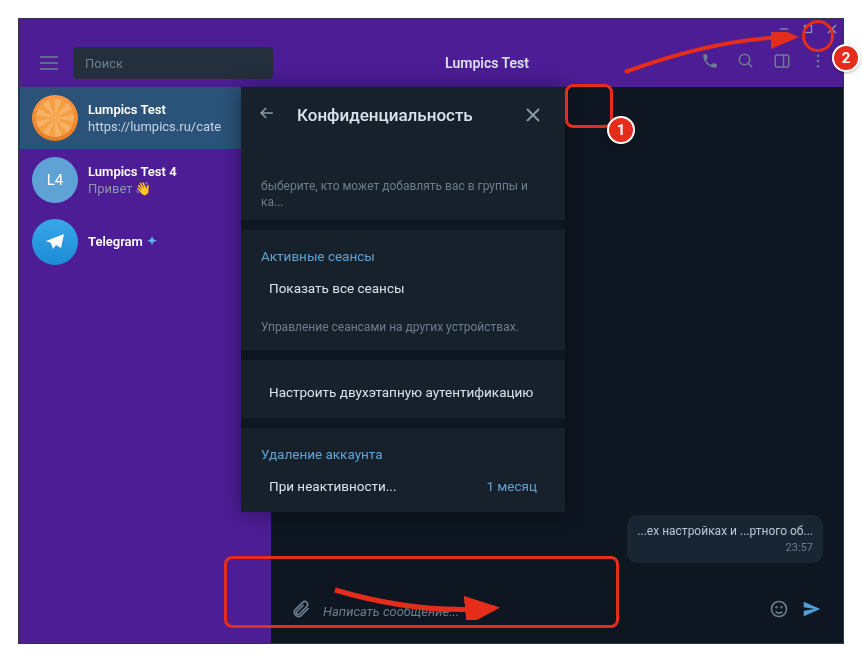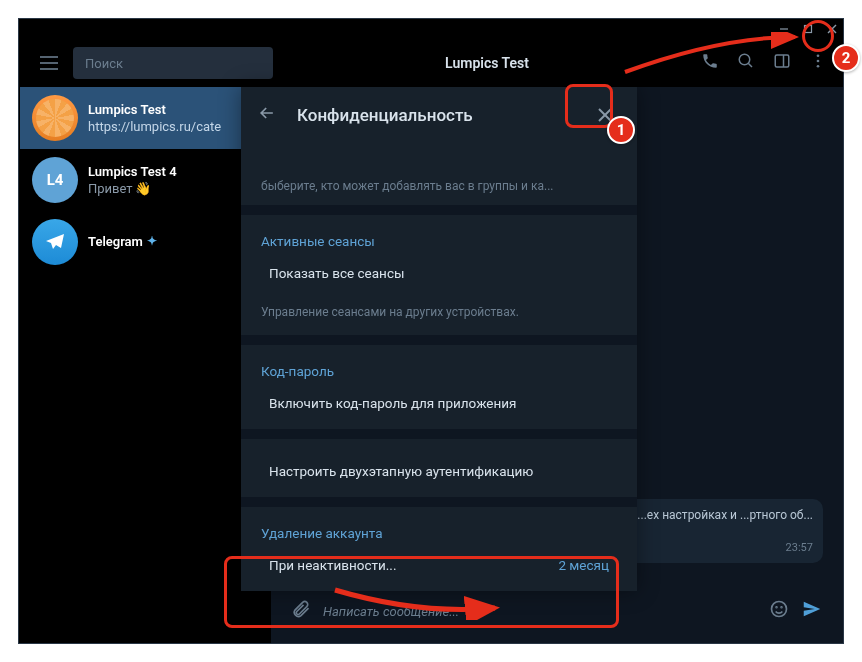--- a/index.html
+++ b/index.html
@@ -1,58 +1,58 @@
 <!DOCTYPE html>
 <html><head>
   <meta charset="utf-8">
   <style>
     * { box-sizing: border-box; margin: 0; padding: 0; font-family: -apple-system, BlinkMacSystemFont, "Segoe UI", Roboto, sans-serif; }
     body { background: #fff; width: 862px; height: 662px; overflow: hidden; position: relative; }
-    .outer-frame { position: absolute; left: 18px; top: 18px; width: 826px; height: 626px; background: #000000; border: 1px solid #2a3746; }
+    .outer-frame { position: absolute; left: 18px; top: 18px; width: 826px; height: 626px; background: #4c1d95; border: 1px solid #2a3746; }
     
     
     .titlebar { height: 20px; display: flex; justify-content: flex-end; align-items: center; padding-right: 2px; gap: 6px; }
     .tb-btn { width: 18px; height: 18px; display: flex; align-items: center; justify-content: center; color: #8a99a8; cursor: pointer; }
     .tb-btn svg { width: 10px; height: 10px; }
     
     
     .header { height: 48px; display: flex; align-items: center; padding: 0 10px; }
     .hamburger { width: 40px; height: 40px; display: flex; align-items: center; justify-content: center; color: #6b7d8e; cursor: pointer; }
     .search { flex: 0 0 200px; height: 32px; background: #242f3d; border-radius: 4px; color: #6b7d8e; padding: 0 12px; font-size: 13px; display: flex; align-items: center; margin-left: 4px; }
     .chat-title { flex: 1; text-align: center; color: #d9e3ec; font-size: 14px; font-weight: 600; }
     .header-actions { display: flex; gap: 18px; color: #6b7d8e; padding-right: 6px; }
     .header-actions .icn { cursor: pointer; }
     
     
     .sidebar { position: absolute; left: 1px; top: 68px; width: 250px; }
     .chat-item { display: flex; align-items: center; padding: 8px 12px; gap: 10px; cursor: pointer; }
     .chat-item.active { background: #2b5278; }
-    .avatar { width: 46px; height: 46px; border-radius: 50%; display: flex; align-items: center; justify-content: center; color: #fff; font-weight: 700; font-size: 15px; flex-shrink: 0; }
+    .avatar { width: 46px; height: 46px; border-radius: 50%; display: flex; align-items: center; justify-content: center; color: #fff; font-weight: 400; font-size: 15px; flex-shrink: 0; }
     .avatar.orange { background: linear-gradient(#ff9a44,#e67e22); position: relative; }
     .avatar.orange::after { content: ""; position: absolute; inset: 4px; border-radius: 50%; background: repeating-conic-gradient(#f7b267 0 20deg, #f4a146 20deg 40deg); }
     .avatar.blue { background: #5fa3d6; }
     .avatar.tg { background: linear-gradient(#39a7e8,#1d8bd6); }
     .avatar.tg svg { width: 24px; height: 24px; fill: #fff; }
     .chat-text { flex: 1; min-width: 0; }
     .chat-name { color: #fff; font-size: 13px; font-weight: 600; display: flex; align-items: center; gap: 4px; }
     .chat-preview { color: #8a99a8; font-size: 13px; margin-top: 2px; white-space: nowrap; overflow: hidden; text-overflow: ellipsis; }
     .chat-item.active .chat-preview { color: #c3d6e8; }
     .verified { color: #5fb3ea; font-size: 12px; }
     
     
     .msg-bg { position: absolute; right: 0; top: 68px; bottom: 0; left: 252px; background: #0e1621; }
     .bg-msg { position: absolute; right: 20px; bottom: 80px; max-width: 260px; background: #182533; border-radius: 10px; padding: 8px 10px; color: #b8c7d5; font-size: 12px; line-height: 1.4; }
-    .bg-msg .time { text-align: right; color: #6b7d8e; font-size: 11px; margin-top: 16px; }
+    .bg-msg .time { text-align: right; color: #6b7d8e; font-size: 11px; margin-top: 0; }
     .composer { position: absolute; bottom: 10px; left: 10px; right: 10px; height: 44px; display: flex; align-items: center; gap: 12px; padding: 0 10px; }
     .composer .attach, .composer .emoji, .composer .send { color: #6b7d8e; cursor: pointer; }
     .composer .input { flex: 1; color: #6b7d8e; font-size: 13px; font-style: italic; }
     .composer .send { color: #4f9fd8; }
     
     
-    .panel { position: absolute; left: 222px; top: 68px; width: 396px; background: #17212b; color: #d9e3ec; box-shadow: 0 0 20px rgba(0,0,0,0.4); }
+    .panel { position: absolute; left: 222px; top: 68px; width: 324px; background: #17212b; color: #d9e3ec; box-shadow: 0 0 20px rgba(0,0,0,0.4); }
     .panel-header { height: 56px; display: flex; align-items: center; padding: 0 16px; position: relative; }
     .panel-back { color: #8a99a8; cursor: pointer; margin-right: 20px; }
     .panel-title { font-size: 17px; font-weight: 500; flex: 1; }
     .panel-close { width: 32px; height: 32px; display: flex; align-items: center; justify-content: center; color: #8a99a8; cursor: pointer; }
     
     .panel-scroll { max-height: 530px; overflow: hidden; }
     .panel-hint-cut { color: #6b7d8e; font-size: 12px; padding: 0px 20px 10px; line-height: 1.3; border-bottom: 10px solid #0e1621; margin-top: 36px; }
     .section { border-bottom: 10px solid #0e1621; padding: 14px 0 8px; }
     .section:last-of-type { border-bottom: none; }
     .section-title { color: #5fa3d6; font-size: 13.5px; font-weight: 400; padding: 4px 20px 6px; }
@@ -202,34 +202,30 @@
     </div>
     <div class="panel-scroll">
       <div class="panel-hint-cut">быберите, кто может добавлять вас в группы и ка...</div>
 
       <div class="section">
         <div class="section-title">Активные сеансы</div>
         <div class="section-item">Показать все сеансы</div>
         <div class="section-hint">Управление сеансами на других устройствах.</div>
       </div>
 
-      <div class="section">
-        <div class="section-title">Код-пароль</div>
-        <div class="section-item">Включить код-пароль для приложения</div>
-      </div>
 
       <div class="section">
         <div class="section-item">Настроить двухэтапную аутентификацию</div>
       </div>
 
       <div class="section">
         <div class="section-title">Удаление аккаунта</div>
         <div class="section-item">
           <span>При неактивности...</span>
-          <span class="value">2 месяц</span>
+          <span class="value">1 месяц</span>
         </div>
       </div>
     </div>
   </div>
 </div>
 
 <div class="callout callout-close-panel"></div>
 <div class="callout callout-close-win"></div>
 <div class="callout callout-delete"></div>
 

